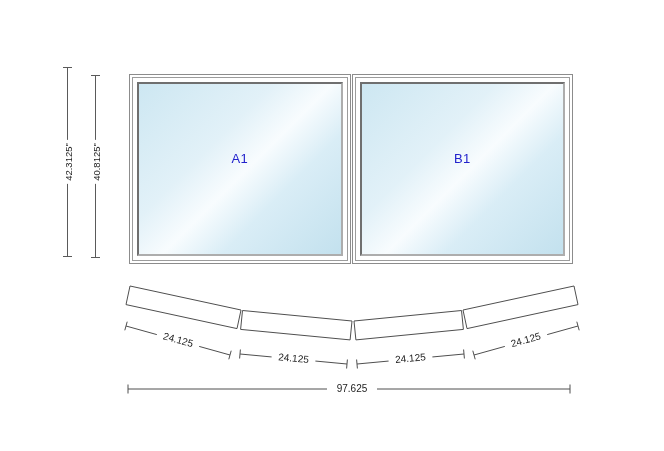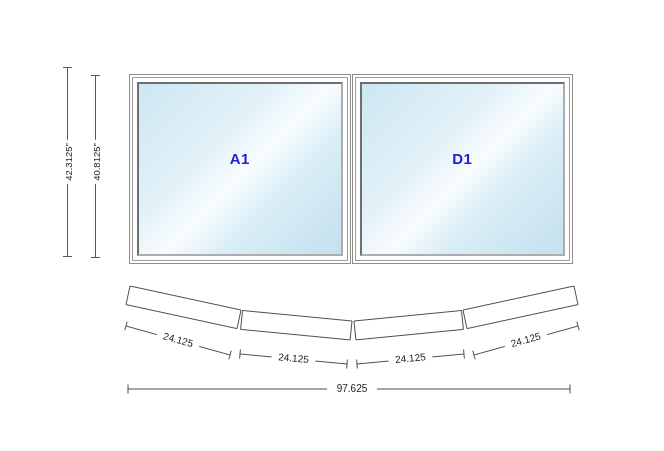--- a/index.html
+++ b/index.html
@@ -20,21 +20,21 @@
   .panel-mid{
     width:100%;height:100%;border:1px solid #9c9c9c;background:#fff;padding:4px;
   }
   .glass{
     width:100%;height:100%;
     border:2px solid;border-color:#6f6f6f #adadad #adadad #6f6f6f;
     background:linear-gradient(135deg,#cde7f2 0%,#e2f1f8 36%,#f8fcfe 52%,#d9edf6 68%,#c3e1ee 100%);
     display:flex;align-items:center;justify-content:center;
   }
   .glass-label{
-    font-size:15px;font-weight:bold;letter-spacing:.3px;
+    font-size:13px;font-weight:normal;letter-spacing:.3px;
     transform:translateY(-11px);
   }
 
   
   .vline{position:absolute;width:1px;background:#5a5a5a;}
   .htick{position:absolute;width:9px;height:1px;background:#5a5a5a;}
   .vdim-label{
     position:absolute;font-size:9.5px;color:#222;background:#fff;
     padding:1px 3px;white-space:nowrap;
     transform:translate(-50%,-50%) rotate(-90deg);
@@ -59,21 +59,21 @@
     <div class="panel">
       <div class="panel-mid">
         <div class="glass">
           <span class="glass-label" style="color:#2222cc">A1</span>
         </div>
       </div>
     </div>
     <div class="panel">
       <div class="panel-mid">
         <div class="glass">
-          <span class="glass-label" style="color:#2222cc">D1</span>
+          <span class="glass-label" style="color:#2222cc">B1</span>
         </div>
       </div>
     </div>
   </div>
 
   <div class="vline" style="left:67px;top:67px;height:190px;"></div>
   <div class="htick" style="left:63px;top:67px;"></div>
   <div class="htick" style="left:63px;top:256px;"></div>
   <div class="vdim-label" style="left:68px;top:162px;">42.3125"</div>
 

